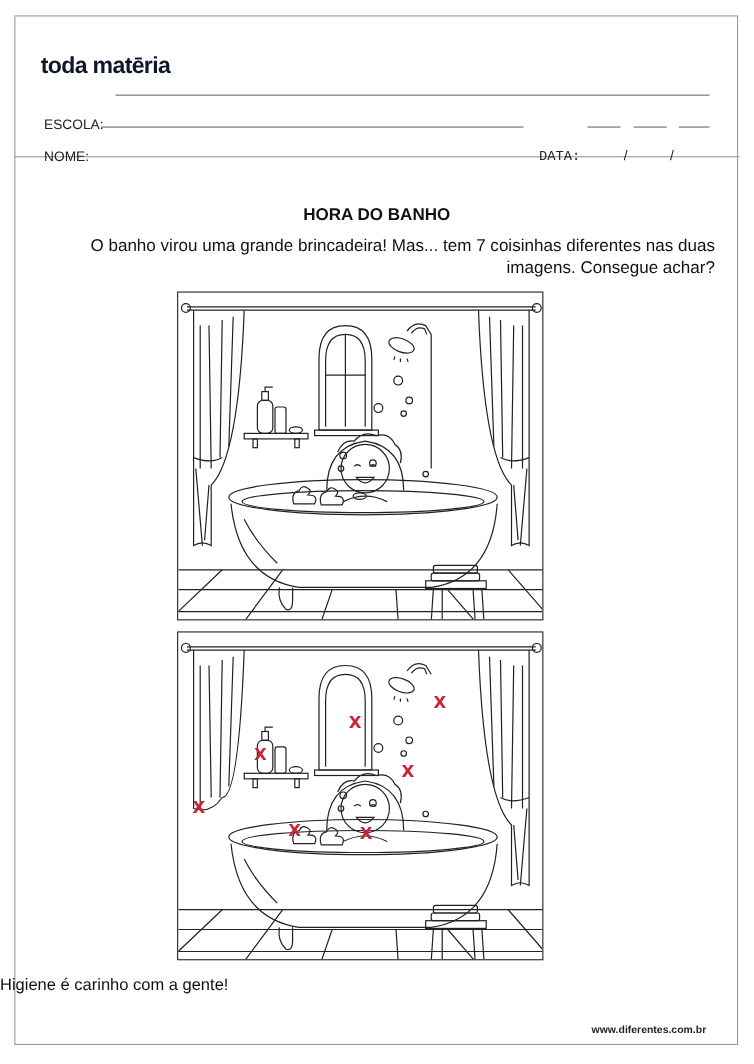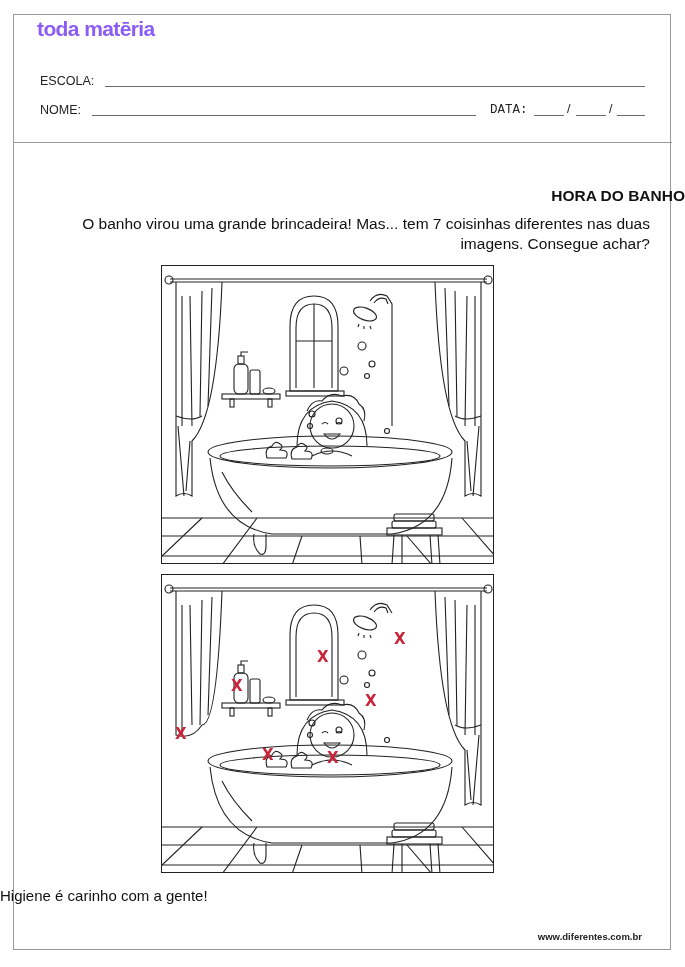--- a/index.html
+++ b/index.html
@@ -1,22 +1,22 @@
 <!DOCTYPE html>
 <html><head>
 <meta charset="utf-8">
 <style>
   html,body{margin:0;padding:0;background:#fff;}
   body{width:685px;height:967px;position:relative;overflow:hidden;font-family:"Liberation Sans",sans-serif;color:#111;}
   .sheet{position:absolute;left:13px;top:14px;width:658px;height:936px;border:1.5px solid #9a9a9a;box-sizing:border-box;}
   .divider{position:absolute;left:13px;top:142px;width:659px;height:0;border-top:1.5px solid #9a9a9a;}
-  .logo{position:absolute;left:37px;top:17px;font-size:21px;font-weight:bold;letter-spacing:-0.6px;color:#8b5cf6;}
-  .label{position:absolute;font-size:12.5px;color:#222;}
+  .logo{position:absolute;left:37px;top:48px;font-size:21px;font-weight:bold;letter-spacing:-0.6px;color:#0f172a;}
+  .label{position:absolute;font-size:12.5px;color:#222;margin-top:32px;}
   .line{position:absolute;height:0;border-top:1.2px solid #6a6a6a;}
-  .title{position:absolute;left:0;width:685px;top:187px;text-align:right;font-size:15.5px;font-weight:bold;}
+  .title{position:absolute;left:0;width:685px;top:187px;text-align:center;font-size:15.5px;font-weight:bold;}
   .instr{position:absolute;left:50px;top:214px;width:600px;font-size:15.5px;line-height:20px;text-align:right;}
   .frame{position:absolute;left:161px;width:333px;height:299px;border:1.5px solid #222;box-sizing:border-box;background:#fff;overflow:hidden;}
   .frame svg{position:absolute;left:0;top:0;}
   .caption{position:absolute;left:0;width:685px;top:887px;text-align:left;font-size:15px;}
   .site{position:absolute;right:43px;top:931px;font-size:9.5px;font-weight:bold;color:#222;}
   .mark{position:absolute;color:#c8243a;font-weight:bold;font-size:15px;font-family:"DejaVu Sans",sans-serif;line-height:15px;}
 </style>
 </head>
 <body>
 

